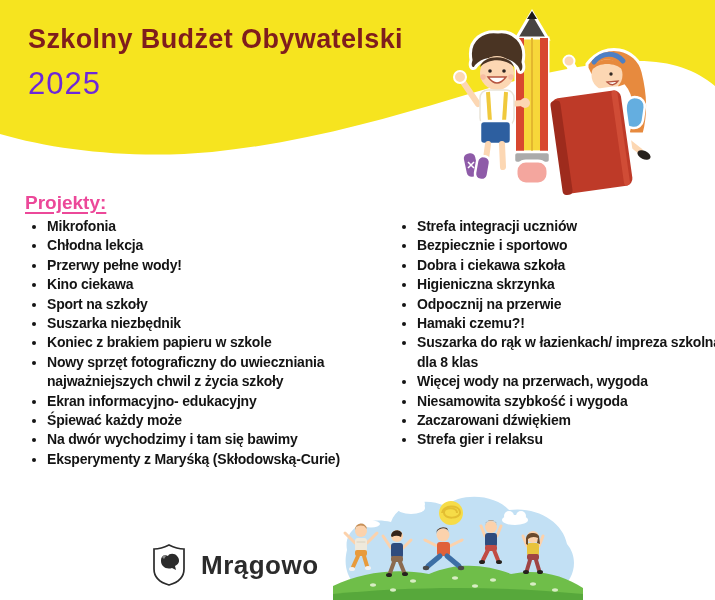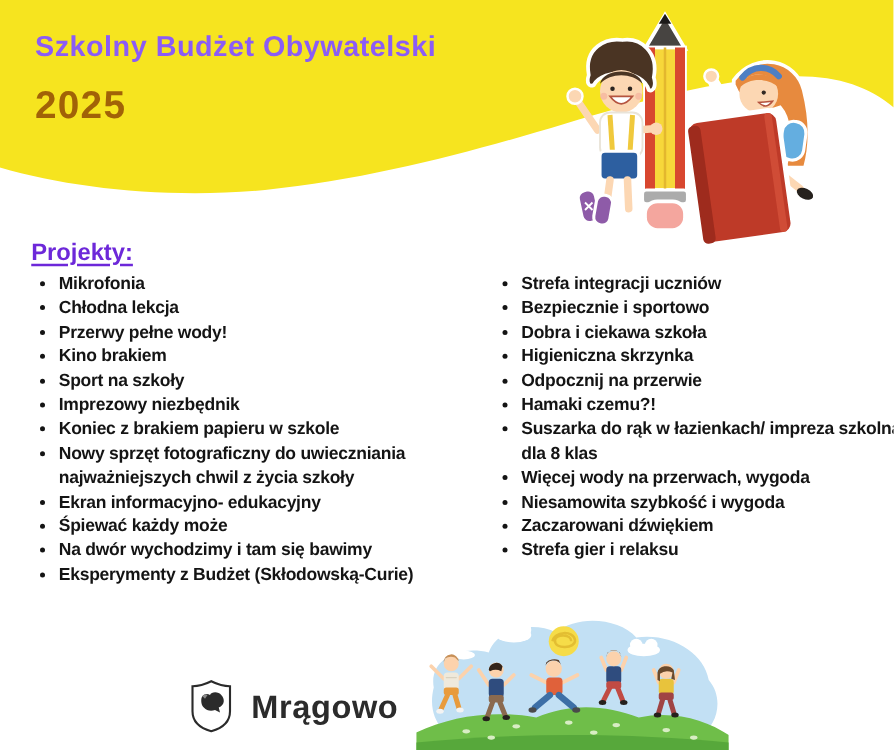--- a/index.html
+++ b/index.html
@@ -2,30 +2,30 @@
 <html><head>
 <meta charset="utf-8">
 <style>
   html,body{margin:0;padding:0;background:#ffffff;}
   .page{
     position:relative;width:715px;height:600px;overflow:hidden;background:#ffffff;
     font-family:"Liberation Sans", sans-serif;
   }
   .header-bg{position:absolute;left:0;top:0;width:715px;height:200px;display:block;}
   .title{
-    position:absolute;left:28px;top:26px;font-size:23px;font-weight:bold;
-    color:#8b5cf6;letter-spacing:0.4px;line-height:1;white-space:nowrap;
+    position:absolute;left:28px;top:26px;font-size:27px;font-weight:bold;
+    color:#7f1d1d;letter-spacing:0.4px;line-height:1;white-space:nowrap;
   }
   .year{
-    position:absolute;left:28px;top:68px;font-size:31px;font-weight:bold;
-    color:#a16207;letter-spacing:1px;line-height:1;
+    position:absolute;left:28px;top:68px;font-size:31px;font-weight:normal;
+    color:#6d28d9;letter-spacing:1px;line-height:1;
   }
   .illo-top{position:absolute;left:435px;top:4px;width:280px;height:196px;display:block;}
   .projects-heading{
-    position:absolute;left:25px;top:193px;font-size:19px;font-weight:bold;color:#6d28d9;
+    position:absolute;left:25px;top:193px;font-size:19px;font-weight:bold;color:#ec4899;
     text-decoration:underline;text-decoration-thickness:2px;text-underline-offset:3px;
     line-height:1.1;
   }
   ul.project-list{
     position:absolute;top:217px;margin:0;padding:0 0 0 22px;list-style:disc;
   }
   ul.project-list li{
     font-size:14px;font-weight:bold;color:#141414;line-height:19.4px;
     letter-spacing:-0.2px;
   }
@@ -112,29 +112,29 @@
       <path d="M33,158 l6,6 M39,158 l-6,6" stroke="#ffffff" stroke-width="1.5"></path>
     </g>
   </svg>
 
   <div class="projects-heading">Projekty:</div>
 
   <ul class="project-list col-left">
       <li>Mikrofonia</li>
       <li>Chłodna lekcja</li>
       <li>Przerwy pełne wody!</li>
-      <li>Kino brakiem</li>
+      <li>Kino ciekawa</li>
       <li>Sport na szkoły</li>
-      <li>Imprezowy niezbędnik</li>
+      <li>Suszarka niezbędnik</li>
       <li>Koniec z brakiem papieru w szkole</li>
       <li>Nowy sprzęt fotograficzny do uwieczniania najważniejszych chwil z życia szkoły</li>
       <li>Ekran informacyjno- edukacyjny</li>
       <li>Śpiewać każdy może</li>
       <li>Na dwór wychodzimy i tam się bawimy</li>
-      <li>Eksperymenty z Budżet (Skłodowską-Curie)</li>
+      <li>Eksperymenty z Maryśką (Skłodowską-Curie)</li>
     </ul>
   <ul class="project-list col-right">
       <li>Strefa integracji uczniów</li>
       <li>Bezpiecznie i sportowo</li>
       <li>Dobra i ciekawa szkoła</li>
       <li>Higieniczna skrzynka</li>
       <li>Odpocznij na przerwie</li>
       <li>Hamaki czemu?!</li>
       <li>Suszarka do rąk w łazienkach/ impreza szkolna dla 8 klas</li>
       <li>Więcej wody na przerwach, wygoda</li>

